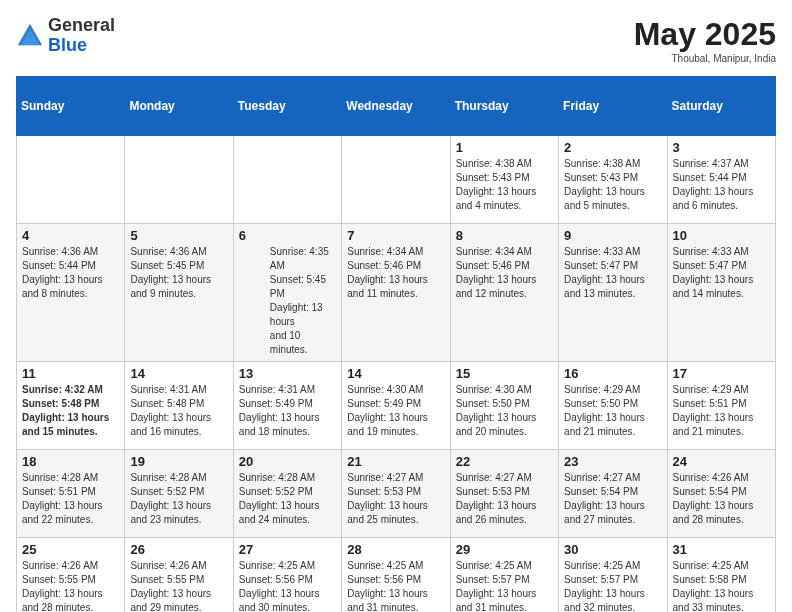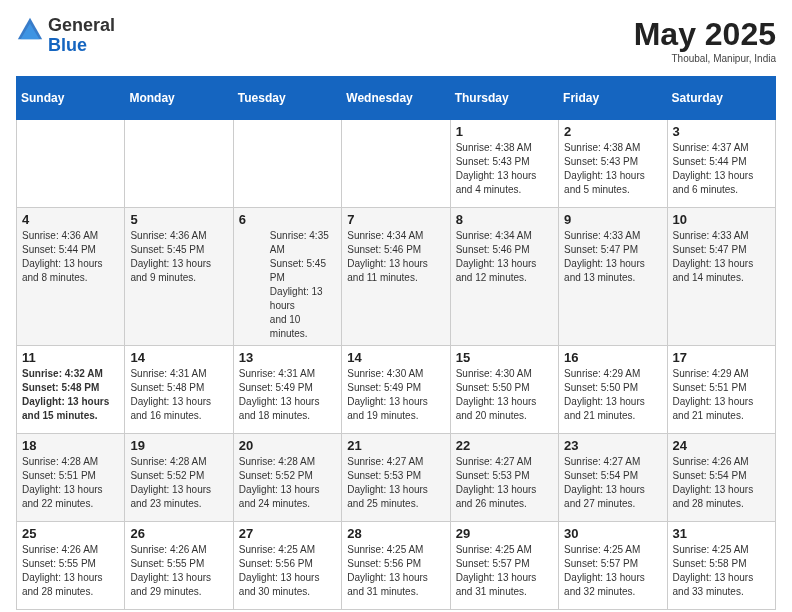--- a/index.html
+++ b/index.html
@@ -11,21 +11,21 @@
       padding: 16px;
     }
     .header {
       display: flex;
       justify-content: space-between;
       align-items: flex-start;
       margin-bottom: 12px;
     }
     .logo {
       display: flex;
-      align-items: flex-start;
+      align-items: center;
       gap: 4px;
     }
     .logo-text {
       font-size: 18px;
       font-weight: bold;
       line-height: 1.1;
     }
     .logo-general { color: #333; }
     .logo-blue { color: #1565C0; }
     .logo-icon {
@@ -48,21 +48,21 @@
     table {
       width: 100%;
       border-collapse: collapse;
       table-layout: fixed;
     }
     thead tr th {
       background-color: #1565C0;
       color: #fff;
       font-size: 12px;
       font-weight: bold;
-      padding: 14px 4px;
+      padding: 22px 4px;
       text-align: left;
       border: 1px solid #1565C0;
     }
     tbody tr td {
       border: 1px solid #ccc;
       vertical-align: top;
       padding: 4px 5px;
       font-size: 10.5px;
       color: #333;
       height: 88px;

